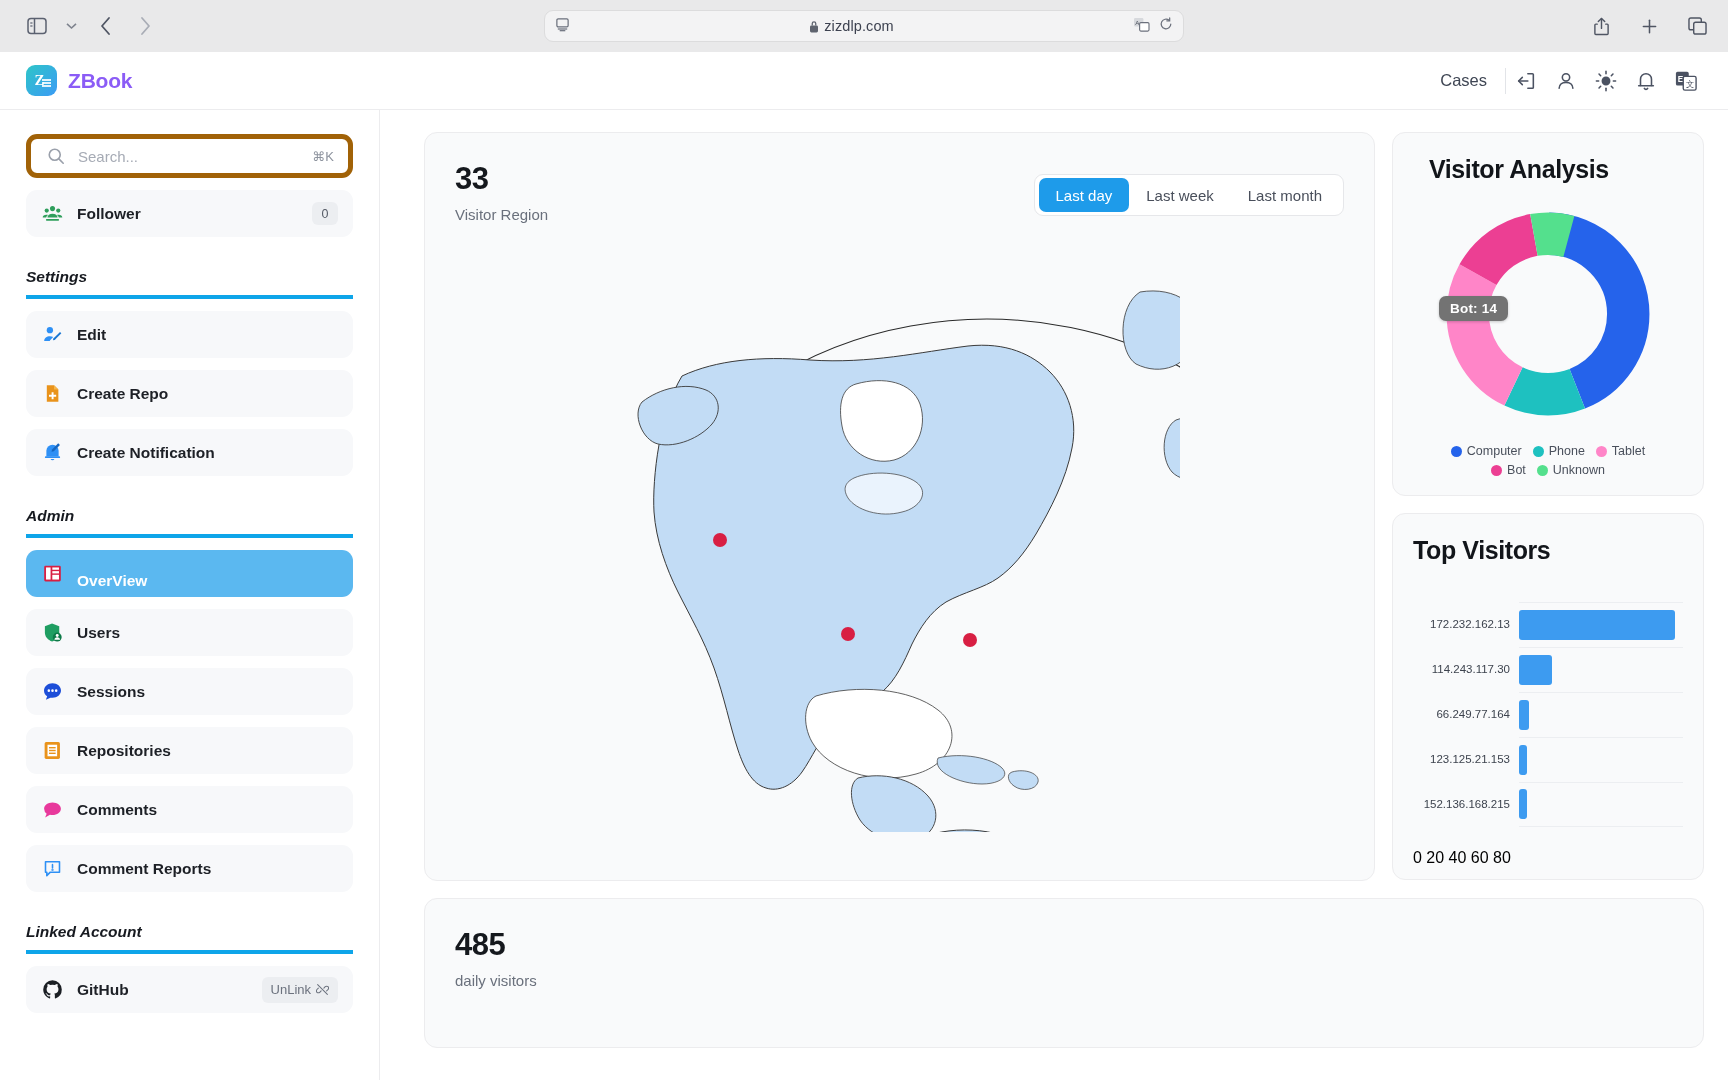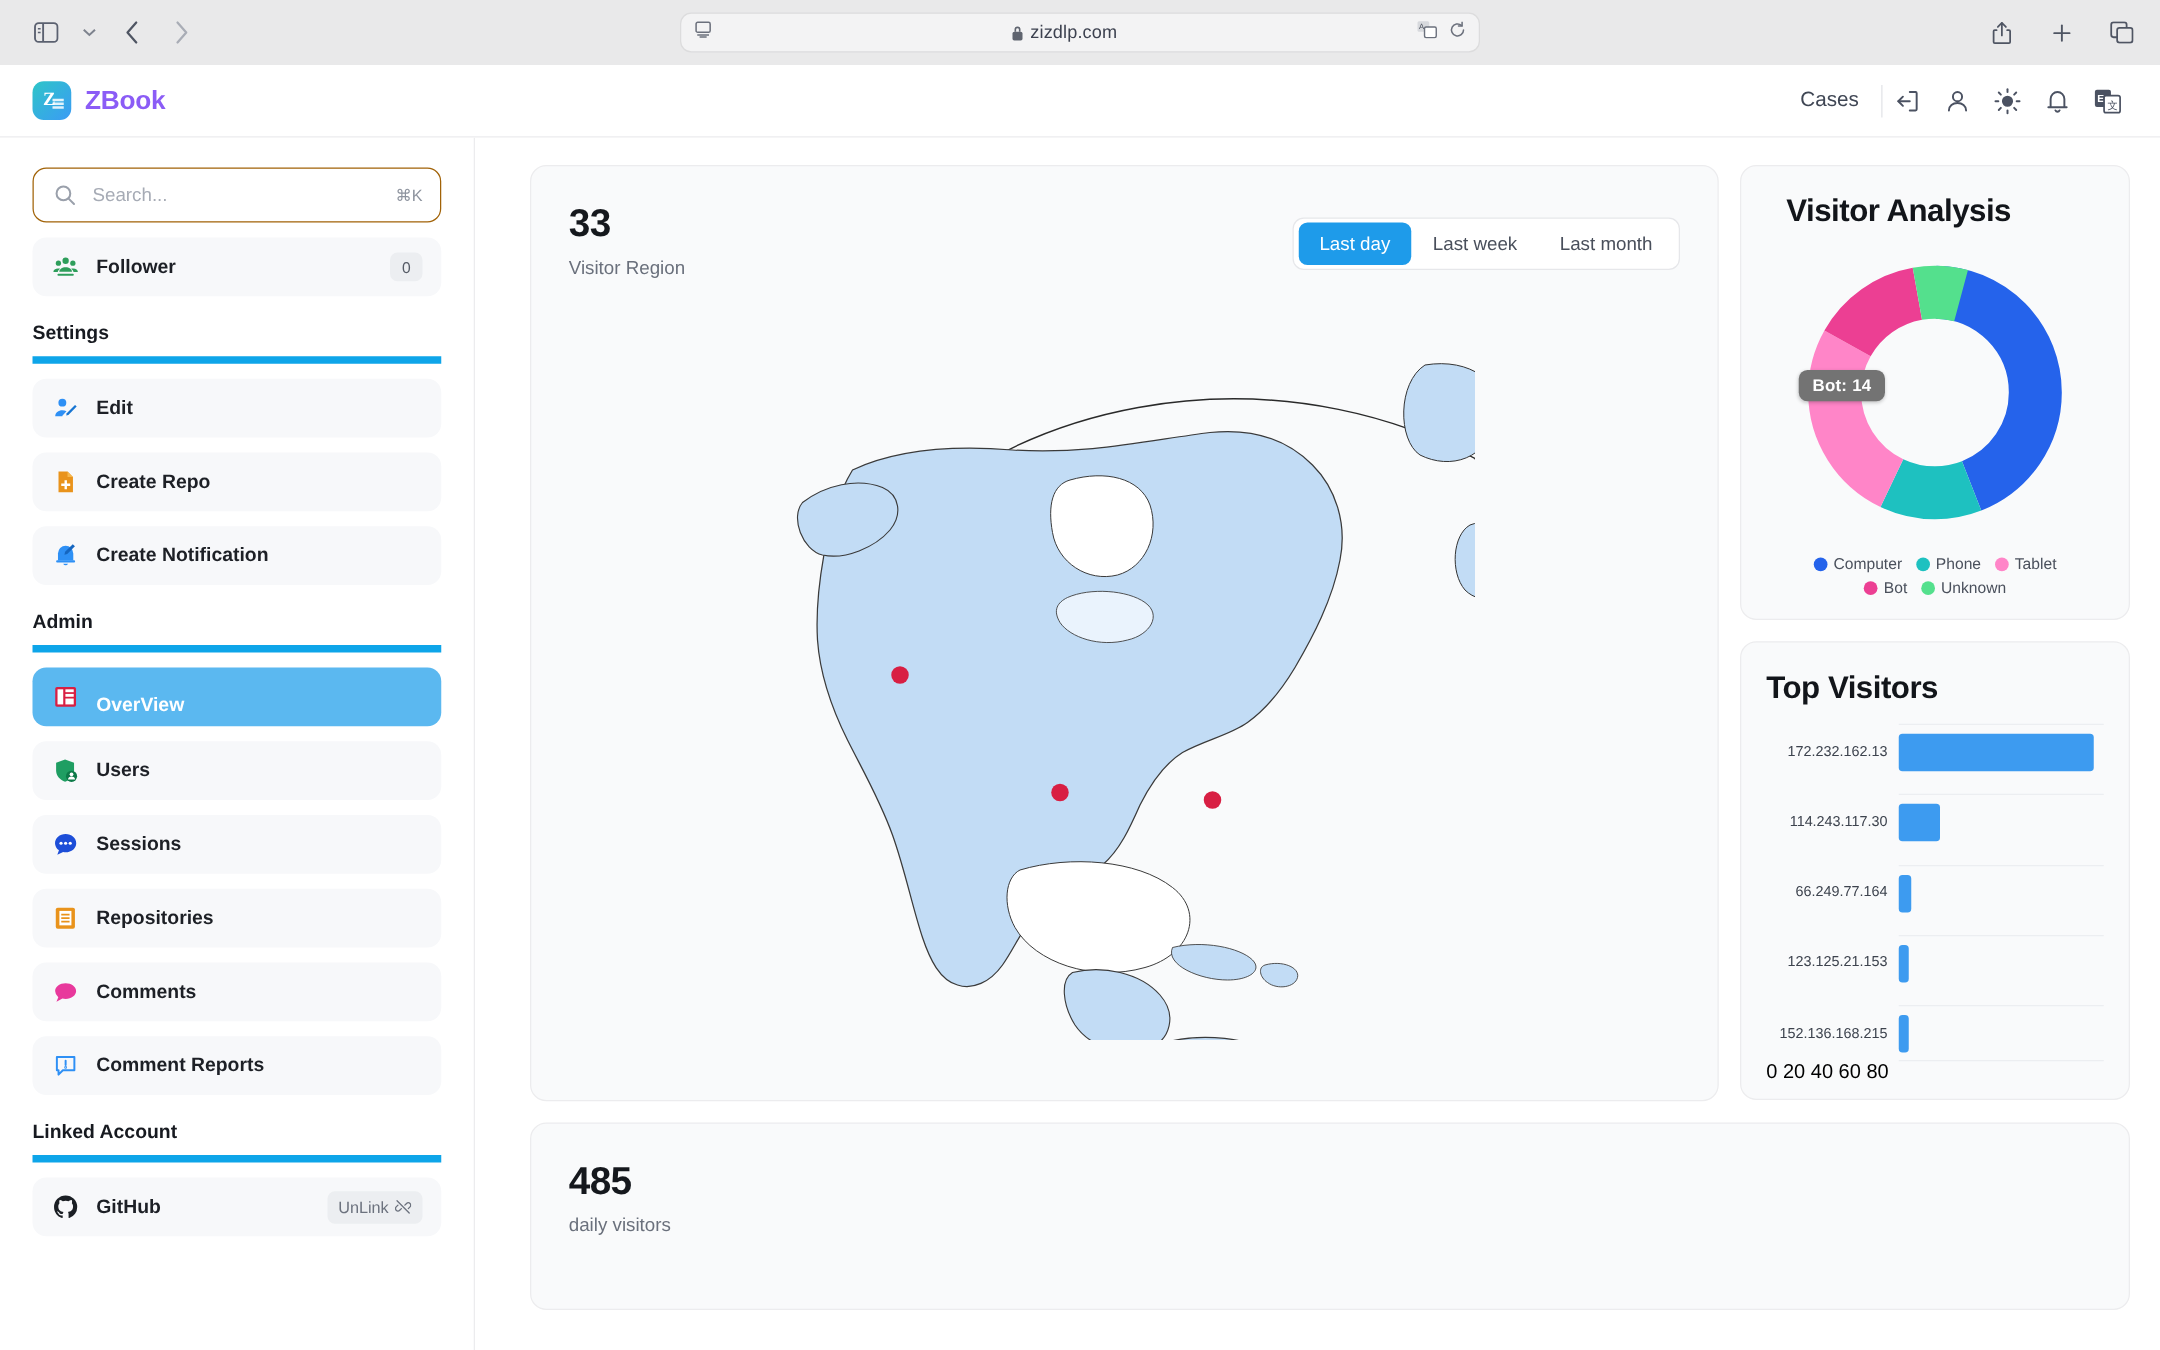--- a/index.html
+++ b/index.html
@@ -96,21 +96,21 @@
   
   .sidebar {
     width: 380px; flex: 0 0 380px;
     background: #fff;
     border-right: 1px solid #ececee;
     padding: 24px 26px 0 26px;
     overflow: hidden;
   }
   .search-box {
     height: 44px;
-    border: 1px solid #a16207;
+    border: 5px solid #a16207;
     border-radius: 11px;
     display: flex; align-items: center;
     padding: 0 14px; gap: 11px;
     background: #fff;
   }
   .search-box input {
     flex: 1; border: 0; outline: 0;
     font-size: 15px; color: #333; background: transparent;
     font-family: "Liberation Sans", sans-serif;
   }
@@ -139,22 +139,23 @@
     padding: 0 7px;
   }
   .unlink-btn {
     height: 26px; background:#eceef1; border-radius:6px;
     font-size: 13px; color:#6c727e;
     display:flex; align-items:center; gap:5px;
     padding: 0 9px;
   }
   .section-title {
     font-size: 15.5px; font-weight: 700; color: #171a20;
-    margin-top: 21px; padding-bottom: 9px;
-    border-bottom: 6px solid #0ea5e9;
+    margin-top: 31px; padding-bottom: 9px;
+    border-bottom: 4px solid #0ea5e9;
+    font-style: italic;
   }
   .ic { width: 22px; height: 22px; display:flex; align-items:center; justify-content:center; flex:0 0 22px;}
 
   
   .main {
     flex: 1; background: #fff;
     padding: 22px 24px 0 44px;
     overflow: hidden;
   }
   .row { display: flex; gap: 17px; }
@@ -200,21 +201,21 @@
     box-shadow: 0 1px 3px rgba(0,0,0,.2);
     letter-spacing: .2px;
   }
   .legend {
     display: flex; flex-wrap: wrap; justify-content: center;
     gap: 5px 11px; padding: 0 4px 4px;
   }
   .legend .li { display:flex; align-items:center; gap:5px; font-size: 12.5px; color:#4a505c; }
   .dot { width: 11px; height: 11px; border-radius: 50%; display:inline-block; }
 
-  .bars { flex: 1; display: flex; flex-direction: column; justify-content:space-between; padding-top:14px;}
+  .bars { flex: 1; display: flex; flex-direction: column; justify-content:center; padding-top:14px;}
   .bar-row { display: flex; align-items: center; height: 45px; }
   .bar-lbl { width: 106px; text-align: right; padding-right: 9px; font-size: 11.5px; color:#3d434e; }
   .bar-track { flex: 1; height: 100%; border-top: 1px solid #eceef1; position: relative; }
   .bar-row:last-child .bar-track { border-bottom: 1px solid #eceef1; }
   .bar-fill {
     position: absolute; left: 0; top: 50%; transform: translateY(-50%);
     height: 30px; background: #3d9bf0; border-radius: 3px;
   }
   .axis-wrap { position: relative; height: 20px; }
 

